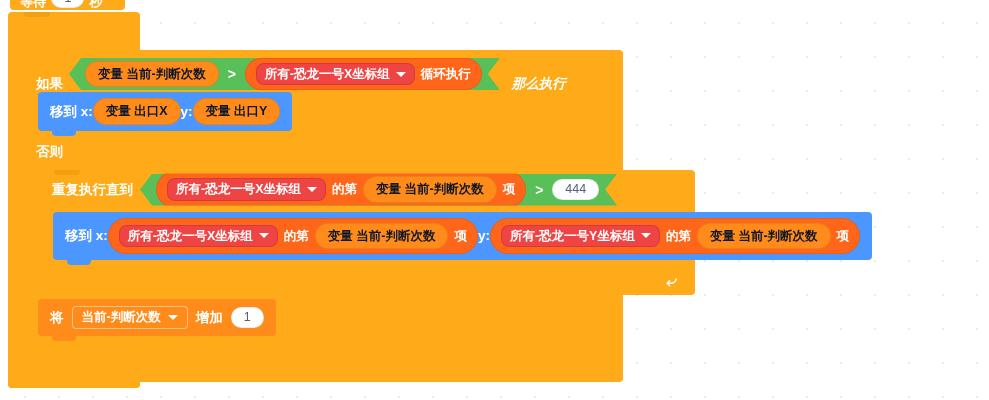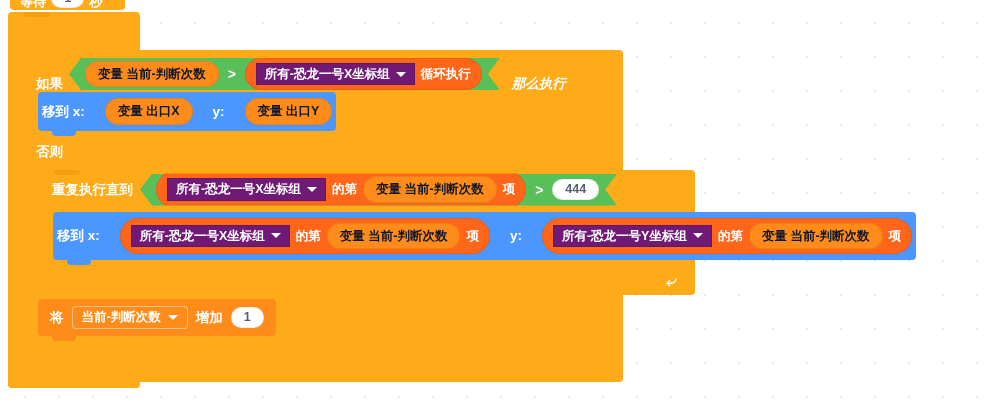--- a/index.html
+++ b/index.html
@@ -41,21 +41,21 @@
     display: flex; align-items: flex-end; gap: 5px;
     padding: 0 10px 2px 10px;
     overflow: hidden;
   }
   .wait-stub .btxt { font-size: 13px; }
   .oval-white {
     background: #ffffff;
     color: #575e75;
     border-radius: 999px;
     padding: 3px 12px;
-    font-size: 12.5px; font-weight: bold;
+    font-size: 12.5px; font-weight: normal;
     border: 1px solid rgba(0,0,0,.07);
     display: inline-flex; align-items: center; justify-content: center;
     min-width: 26px;
     line-height: 1;
   }
 
   
   .forever {
     position: absolute; left: 8px; top: 12px;
     width: 132px;
@@ -119,44 +119,44 @@
   .oval-list {
     background: #ff661a;
     border: 1px solid rgba(0,0,0,.08);
     color: #fff; font-weight: bold; font-size: 12.5px;
     border-radius: 999px;
     padding: 4px 10px;
     white-space: nowrap; line-height: 1;
     display: inline-flex; align-items: center; gap: 6px;
   }
   .dropdown-inner {
-    background: #701a75;
+    background: #ef4444;
     border: 1px solid rgba(0,0,0,.12);
-    border-radius: 0;
+    border-radius: 8px;
     padding: 4px 8px;
     display: inline-flex; align-items: center; gap: 6px;
     color: #fff; font-size: 12.5px; font-weight: bold;
     line-height: 1;
   }
   .dropdown-inner .caret {
     width: 0; height: 0;
     border-left: 5px solid transparent;
     border-right: 5px solid transparent;
     border-top: 5px solid #fff;
     display: inline-block;
   }
   .op-gt { color:#fff; font-size:14px; font-weight:bold; padding:0 2px; }
 
   
   .motion {
     background: #4c97ff;
     border-radius: 4px;
     display: inline-flex; align-items: center;
-    gap: 20px;
-    padding: 6px 4px;
+    gap: 0;
+    padding: 6px 12px;
     position: relative;
   }
   .motion::before {
     content: ""; position: absolute; left: 14px; top: 100%;
     width: 24px; height: 5px; background: #4c97ff;
     border-radius: 0 0 4px 4px;
   }
   .motion::after {
     content: ""; position: absolute; left: 14px; top: -0px;
     width: 24px; height: 0; 

